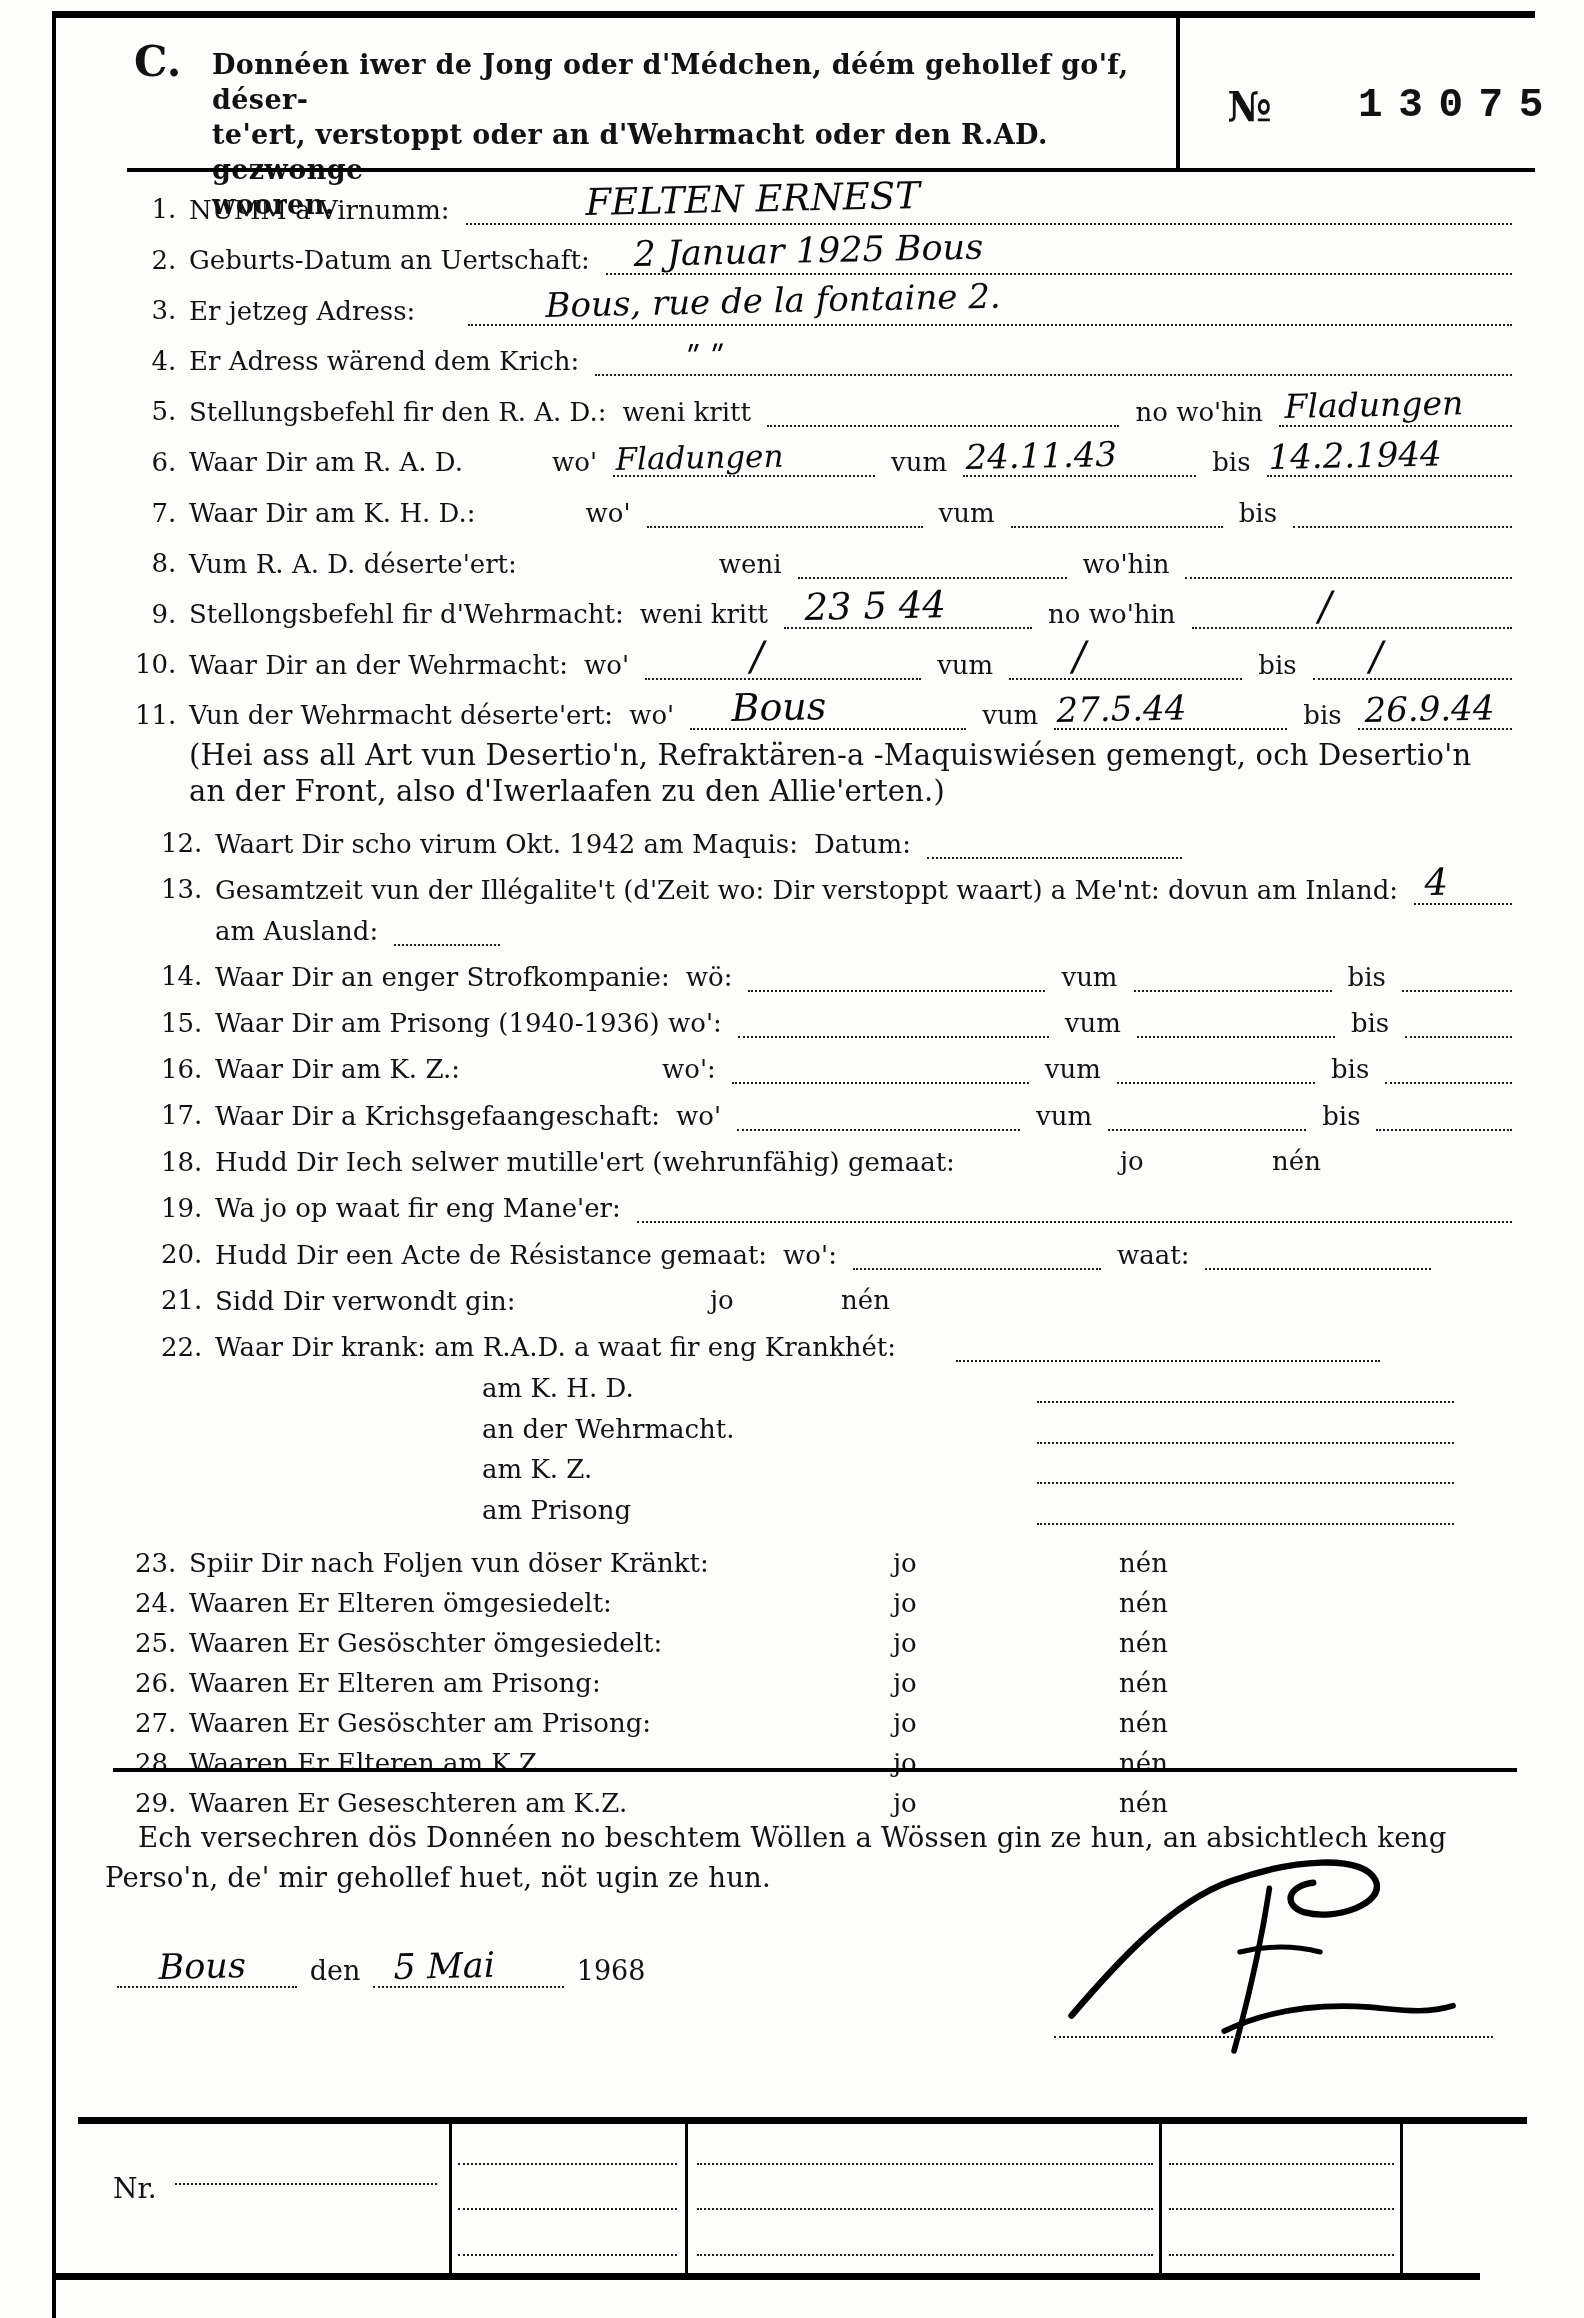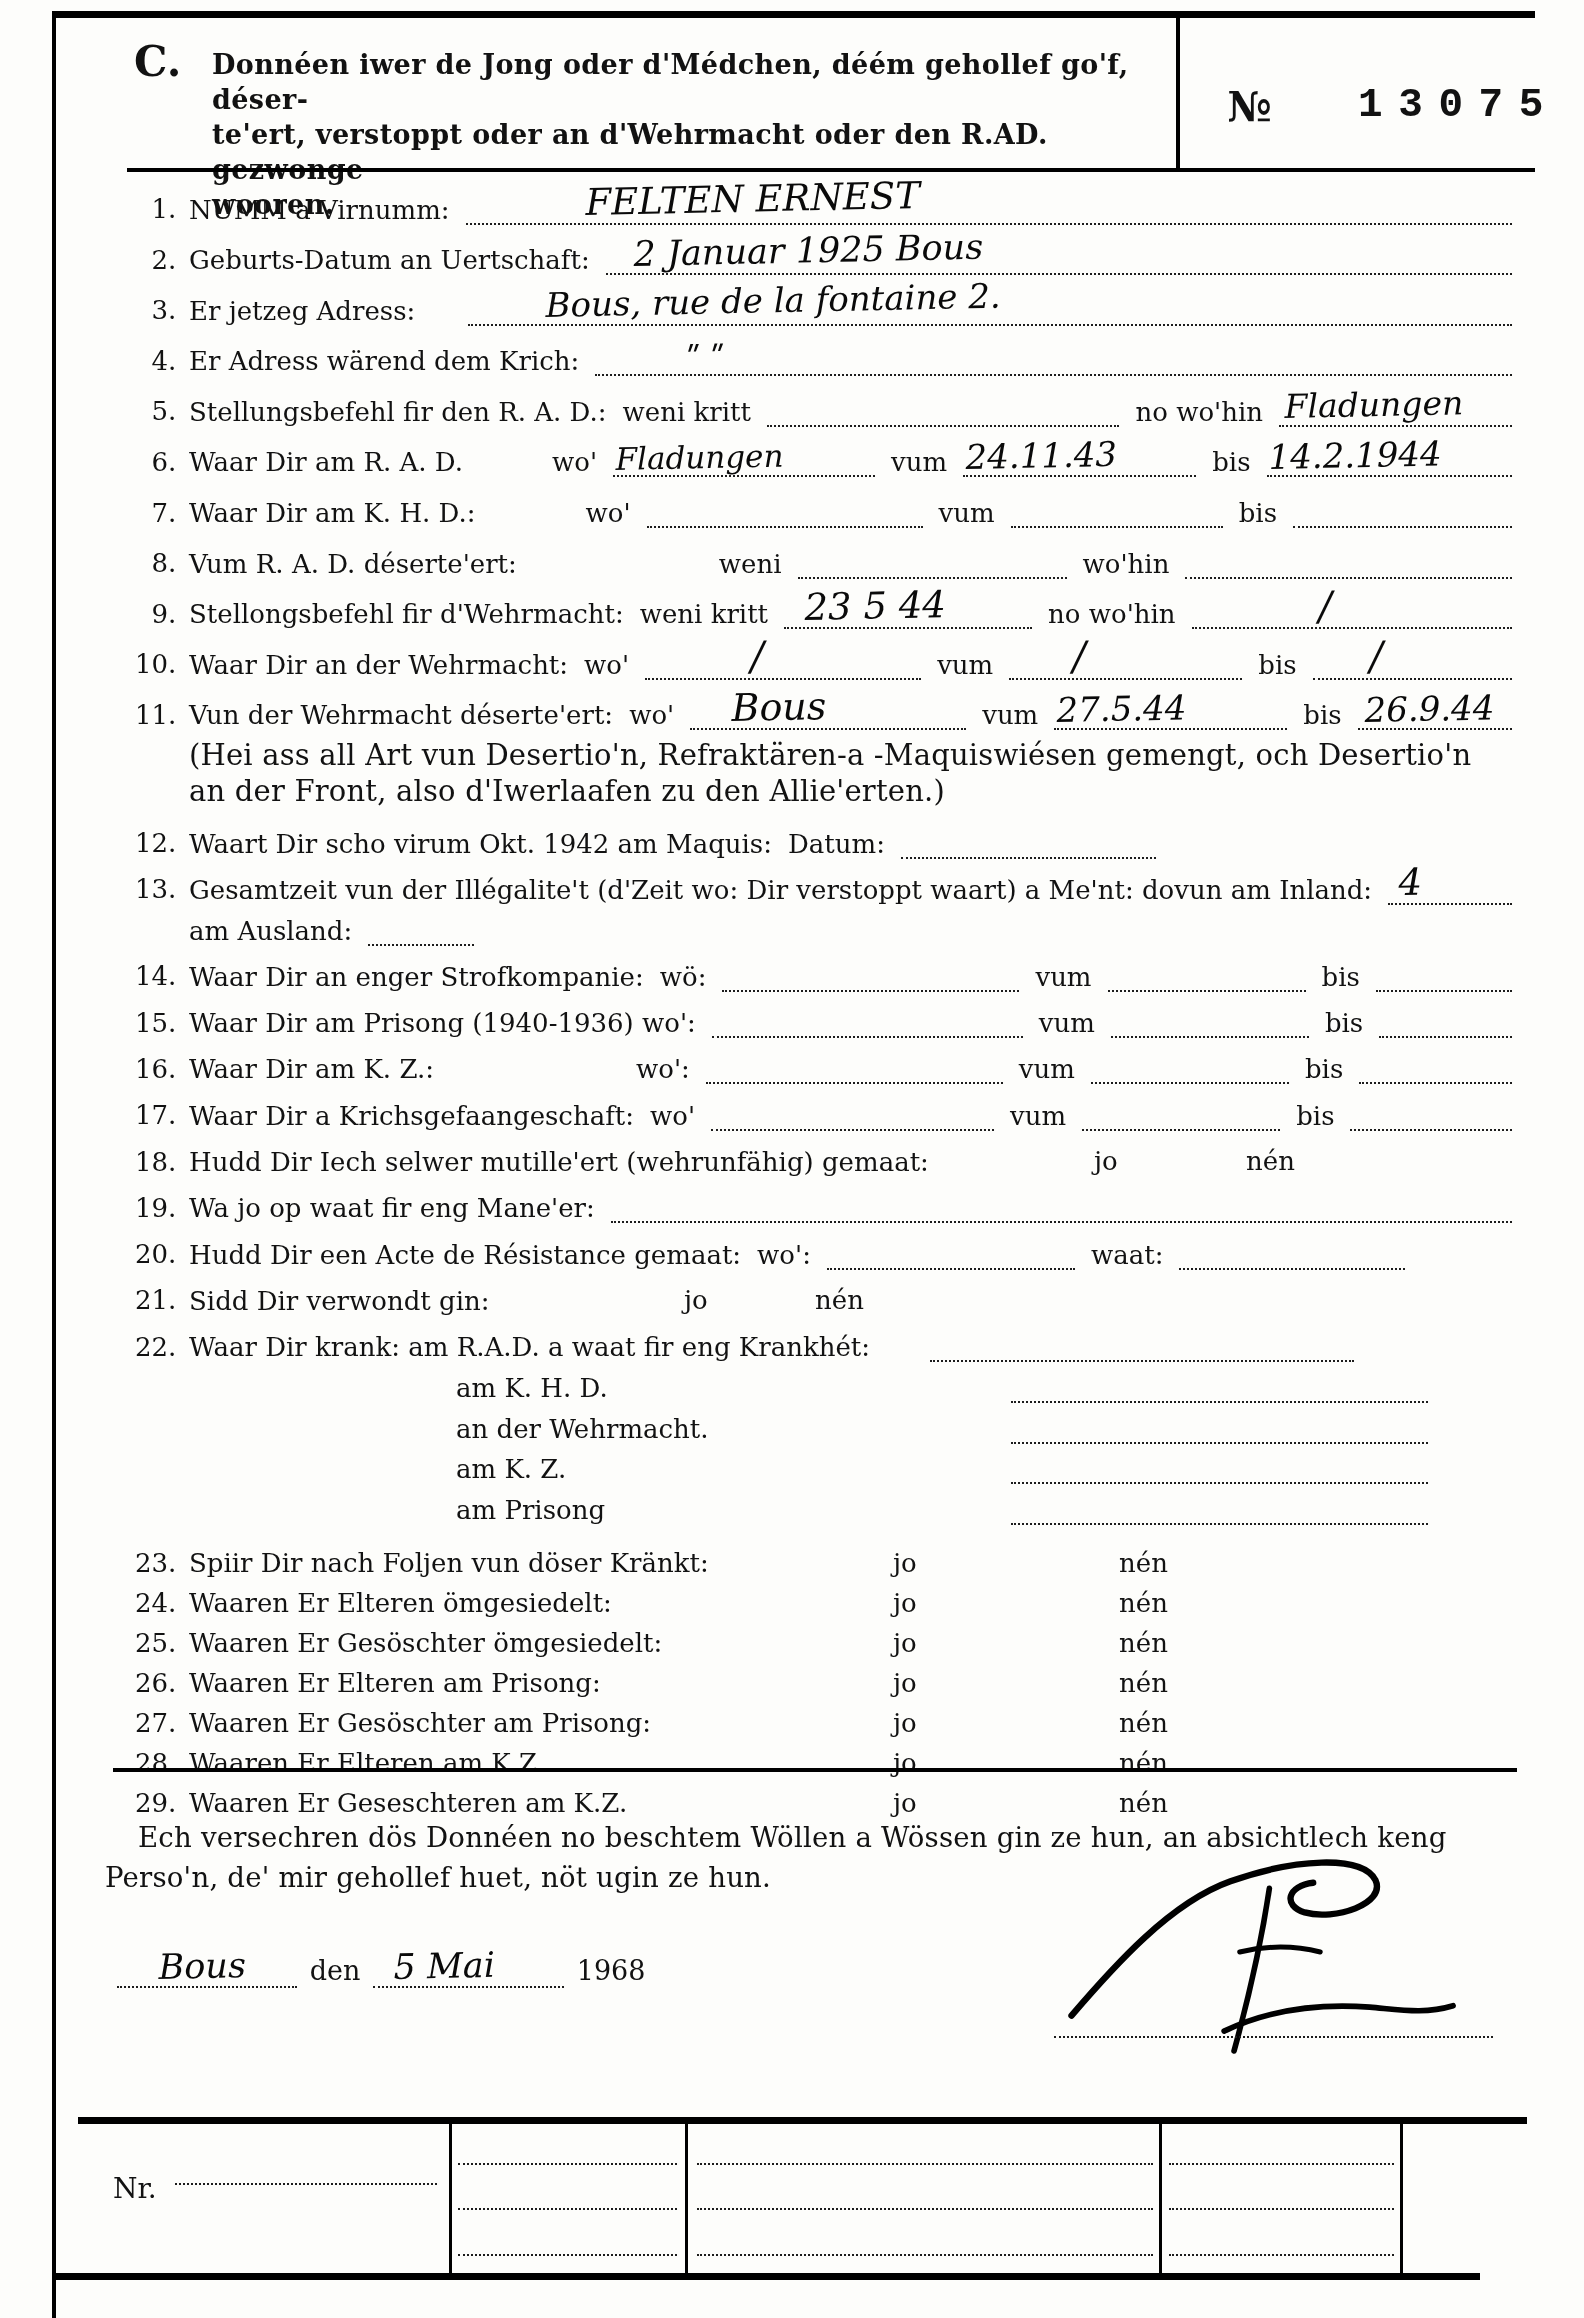--- a/index.html
+++ b/index.html
@@ -11,21 +11,21 @@
   
   .hdr-letter{position:absolute;left:134px;top:37px;font-size:42px;font-weight:bold;}
   .hdr-title{position:absolute;left:212px;top:47px;width:920px;font-size:27px;font-weight:bold;
              line-height:35px;white-space:pre-line;letter-spacing:0.4px;}
   .hdr-no{position:absolute;left:1227px;top:83px;font-size:41px;font-weight:bold;}
   .hdr-no-value{position:absolute;left:1358px;top:82px;font-size:41px;font-weight:bold;
                 font-family:"Liberation Mono","DejaVu Sans Mono",monospace;letter-spacing:15.6px;}
   
   #form{position:absolute;left:131px;top:192px;width:1381px;}
   .row{display:flex;margin-bottom:15.6px;}
-  .row.g2{margin-bottom:11.3px;}
+  .row.g2{margin-bottom:11.3px;margin-left:26px;}
   .row.g3{margin-bottom:5px;}
   .row.gaptop{margin-top:18.4px;}
   .num{flex:0 0 58px;box-sizing:border-box;padding-right:12.7px;text-align:right;
        font-size:26px;line-height:35px;}
   .lines{flex:1;min-width:0;}
   .line{display:flex;align-items:center;min-height:35px;position:relative;gap:16px;}
   .line + .line{margin-top:5.7px;}
   .lbl{font-size:26px;line-height:34px;white-space:pre;flex:0 0 auto;}
   .sp{flex:0 0 auto;height:1.4px;}
   .fill{border-bottom:2.5px dotted #1c1c1c;height:30px;position:relative;min-width:28px;

